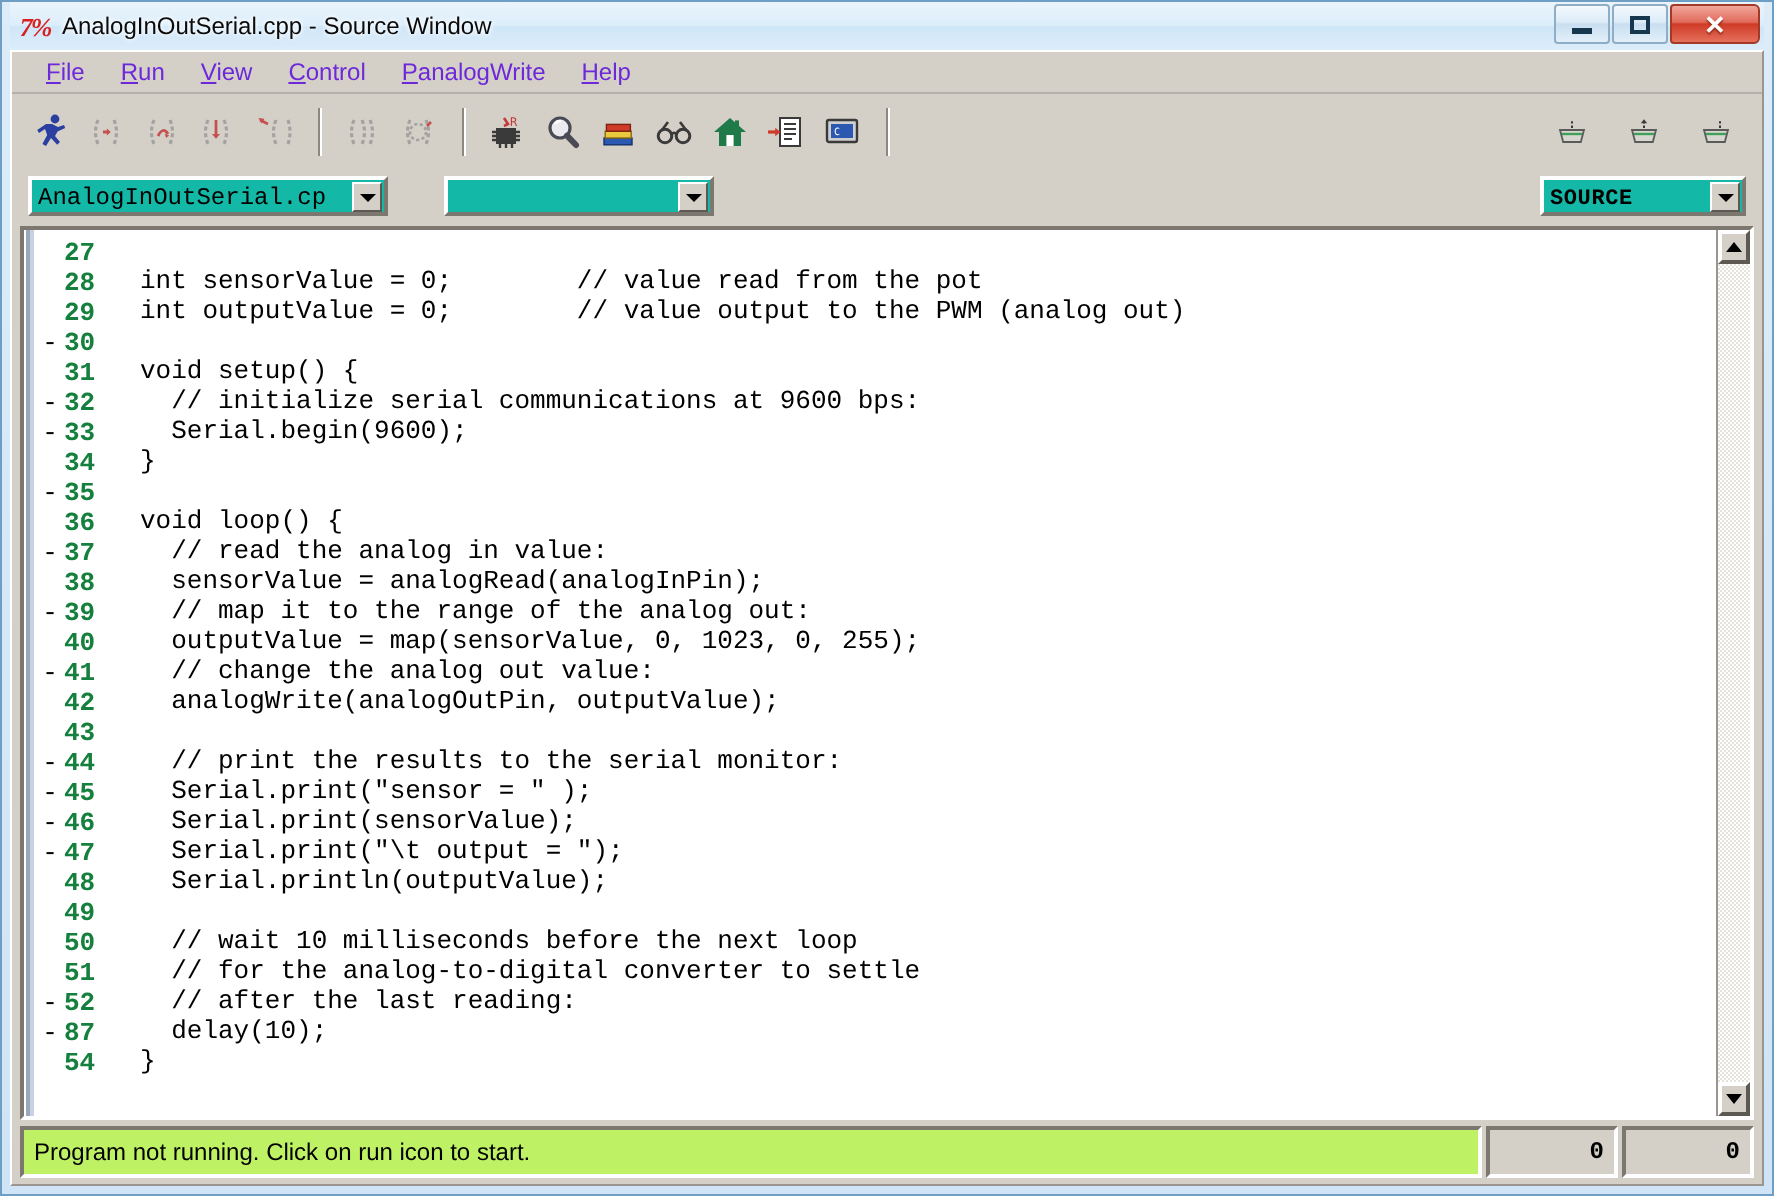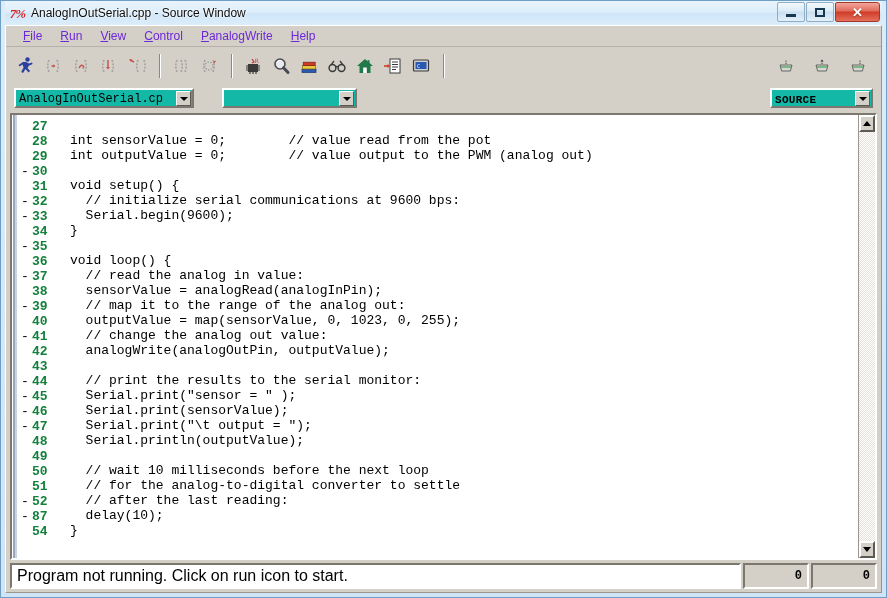--- a/index.html
+++ b/index.html
@@ -308,27 +308,27 @@
   #statusbar {
     flex: 0 0 auto;
     height: 26px;
     margin: 3px 4px 3px 4px;
     display: flex;
     align-items: stretch;
     gap: 2px;
   }
   #status-msg {
     flex: 1 1 auto;
-    background: #ffffff;
+    background: #bef264;
     border: 2px solid;
     border-color: #7c7870 #ffffff #ffffff #7c7870;
     display: flex;
     align-items: center;
     padding-left: 5px;
-    font-size: 16px;
+    font-size: 12px;
     color: #000;
   }
   .status-num {
     width: 66px;
     background: #d4d0c8;
     border: 2px solid;
     border-color: #7c7870 #ffffff #ffffff #7c7870;
     display: flex;
     align-items: center;
     justify-content: flex-end;

